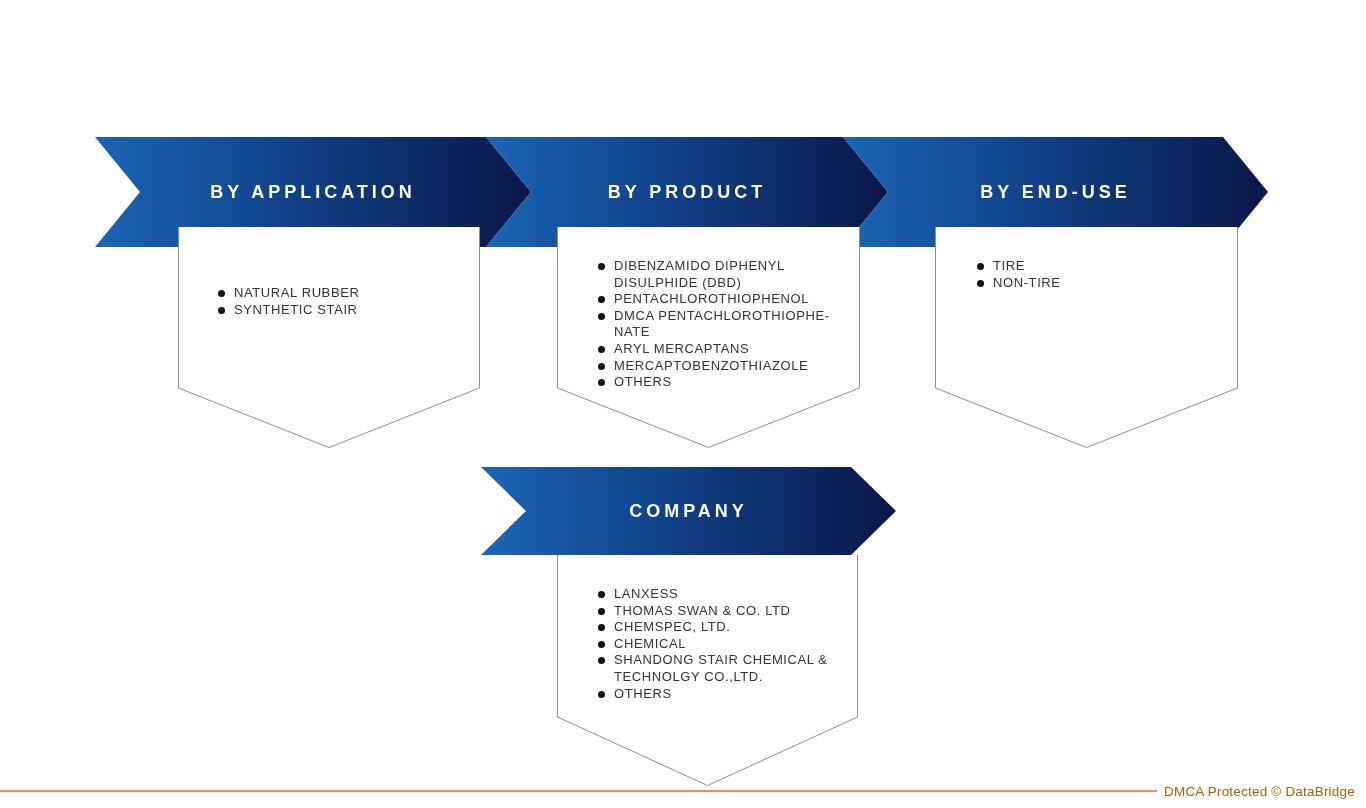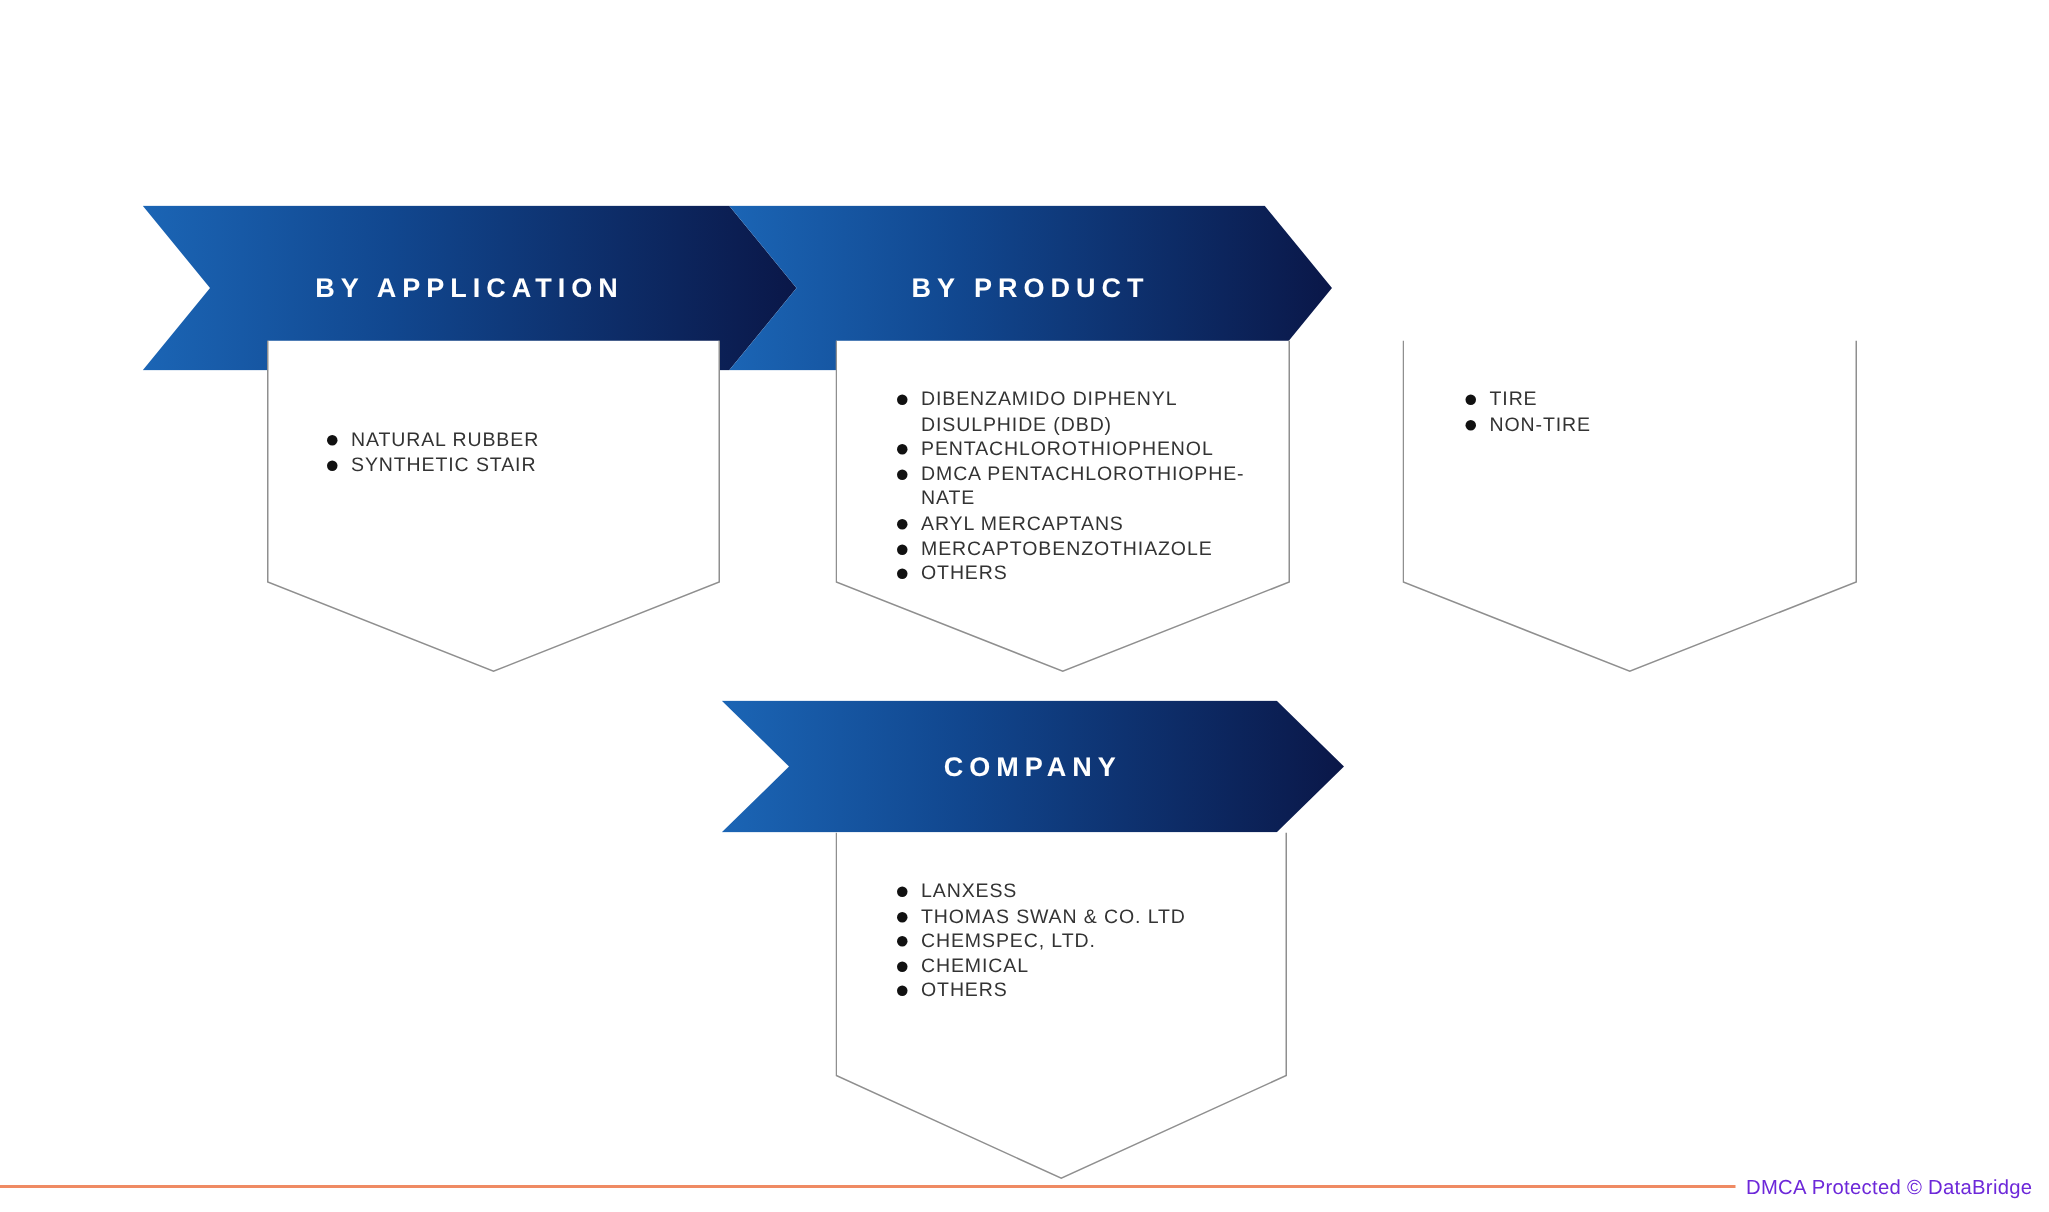--- a/index.html
+++ b/index.html
@@ -59,34 +59,37 @@
   .li-text {
     display:block; font-size:13px; line-height:16.6px; letter-spacing:0.6px;
     color:#333333; white-space:pre-line;
   }
   .dot { position:absolute; left:0; top:5px; width:7px; height:7px; border-radius:50%; background:#111111; }
 
   
   .footer-line { position:absolute; left:0; top:790px; width:1157px; height:2px; background:#ef8a63; }
   .footer-watermark {
     position:absolute; left:1164px; top:784px;
-    color:#6d28d9; font-size:13.5px; letter-spacing:0.2px; white-space:nowrap;
+    color:#a16207; font-size:13.5px; letter-spacing:0.2px; white-space:nowrap;
   }
 </style>
 </head>
 <body>
 
 <div id="page">
 
 
   <div class="ribbon" id="ribbon-application">
     <span class="ribbon-label">BY APPLICATION</span>
   </div>
   <div class="ribbon" id="ribbon-product">
     <span class="ribbon-label">BY PRODUCT</span>
+  </div>
+  <div class="ribbon" id="ribbon-enduse">
+    <span class="ribbon-label">BY END-USE</span>
   </div>
   <div class="ribbon" id="ribbon-company">
     <span class="ribbon-label">COMPANY</span>
   </div>
 
   <svg class="pennant" id="pennant-application" width="302" height="222" viewBox="0 0 302 222">
     <path d="M0.5,0 L0.5,161 L151,220.5 L301.5,161 L301.5,0" fill="#ffffff" stroke="#8f8f8f" stroke-width="1"></path>
   </svg>
   <svg class="pennant" id="pennant-product" width="303" height="222" viewBox="0 0 303 222">
     <path d="M0.5,0 L0.5,161 L151.5,220.5 L302.5,161 L302.5,0" fill="#ffffff" stroke="#8f8f8f" stroke-width="1"></path>
@@ -161,20 +164,25 @@
     <div class="li">
       <span class="dot"></span>
       <span class="li-text">CHEMSPEC, LTD.</span>
     </div>
     <div class="li">
       <span class="dot"></span>
       <span class="li-text">CHEMICAL</span>
     </div>
     <div class="li">
       <span class="dot"></span>
+      <span class="li-text">SHANDONG STAIR CHEMICAL &amp;
+TECHNOLGY CO.,LTD.</span>
+    </div>
+    <div class="li">
+      <span class="dot"></span>
       <span class="li-text">OTHERS</span>
     </div>
   </div>
 
   <div class="footer-line"></div>
   <div class="footer-watermark">DMCA Protected © DataBridge</div>
 
 </div>
 
 </body></html>

